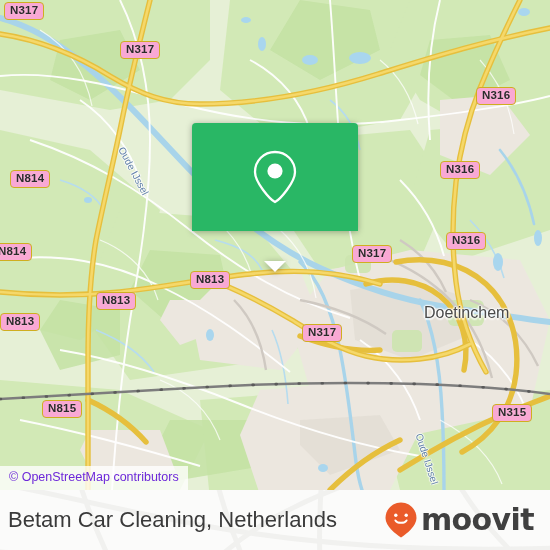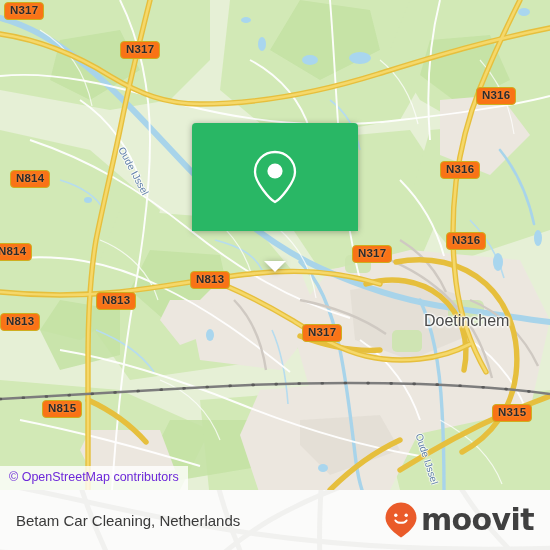--- a/index.html
+++ b/index.html
@@ -18,21 +18,21 @@
     overflow: hidden;
     background: #e9f0dd;
   }
   .landbase {
     position: absolute; left: 0; top: 0; width: 550px; height: 490px;
   }
 
   
   .shield {
     position: absolute;
-    background: #f97316;
+    background: #f9a8d4;
     border: 1.6px solid #cfae20;
     border-radius: 4px;
     color: #2b2b2b;
     font-size: 11.5px;
     font-weight: bold;
     letter-spacing: 0.2px;
     padding: 1px 5px 2px 5px;
     line-height: 13px;
     white-space: nowrap;
     font-family: "Liberation Sans", sans-serif;
@@ -115,23 +115,23 @@
     overflow: hidden;
   }
   #footer-watermark {
     position: absolute; left: 0; top: -70px;
     width: 550px; height: 200px;
     opacity: 0.28;
     pointer-events: none;
   }
   #footer-title {
     position: relative;
-    margin-left: 16px;
+    margin-left: 8px;
     color: #3a3a3a;
-    font-size: 15px;
+    font-size: 22px;
     white-space: nowrap;
     font-family: "Liberation Sans", sans-serif;
   }
   #brand {
     position: absolute;
     right: 16px; top: 50%;
     transform: translateY(-50%);
     display: flex; align-items: center;
   }
   #brand-wordmark {
@@ -317,21 +317,21 @@
         <div class="shield" style="left: 190px; top: 271px;">N813</div>
         <div class="shield" style="left: 20px; top: 400px; margin-left: 22px;">N815</div>
         <div class="shield" style="left: 352px; top: 245px;">N317</div>
         <div class="shield" style="left: 302px; top: 324px;">N317</div>
         <div class="shield" style="left: 476px; top: 87px;">N316</div>
         <div class="shield" style="left: 440px; top: 161px;">N316</div>
         <div class="shield" style="left: 446px; top: 232px;">N316</div>
         <div class="shield" style="left: 492px; top: 404px;">N315</div>
       </div>
     <div id="place-layer">
-        <div class="place-label" style="left: 404px; top: 312px; padding-left: 20px;">Doetinchem</div>
+        <div class="place-label" style="left: 404px; top: 304px; padding-left: 20px;">Doetinchem</div>
       </div>
     <div id="water-layer">
         <div class="water-label" style="left: 126px; top: 145px; transform: rotate(62deg); transform-origin: left top;">Oude IJssel</div>
         <div class="water-label" style="left: 424px; top: 432px; transform: rotate(72deg); transform-origin: left top;">Oude IJssel</div>
       </div>
 
     <div id="callout">
       <div id="callout-top">
         <svg width="46" height="56" viewBox="0 0 46 56">
           <path d="M23 3 C11.8 3 3 11.8 3 23 C3 33.5 18 50.5 23 53 C28 50.5 43 33.5 43 23 C43 11.8 34.2 3 23 3 Z" fill="none" stroke="#ffffff" stroke-width="2.3" stroke-linejoin="round"></path>

